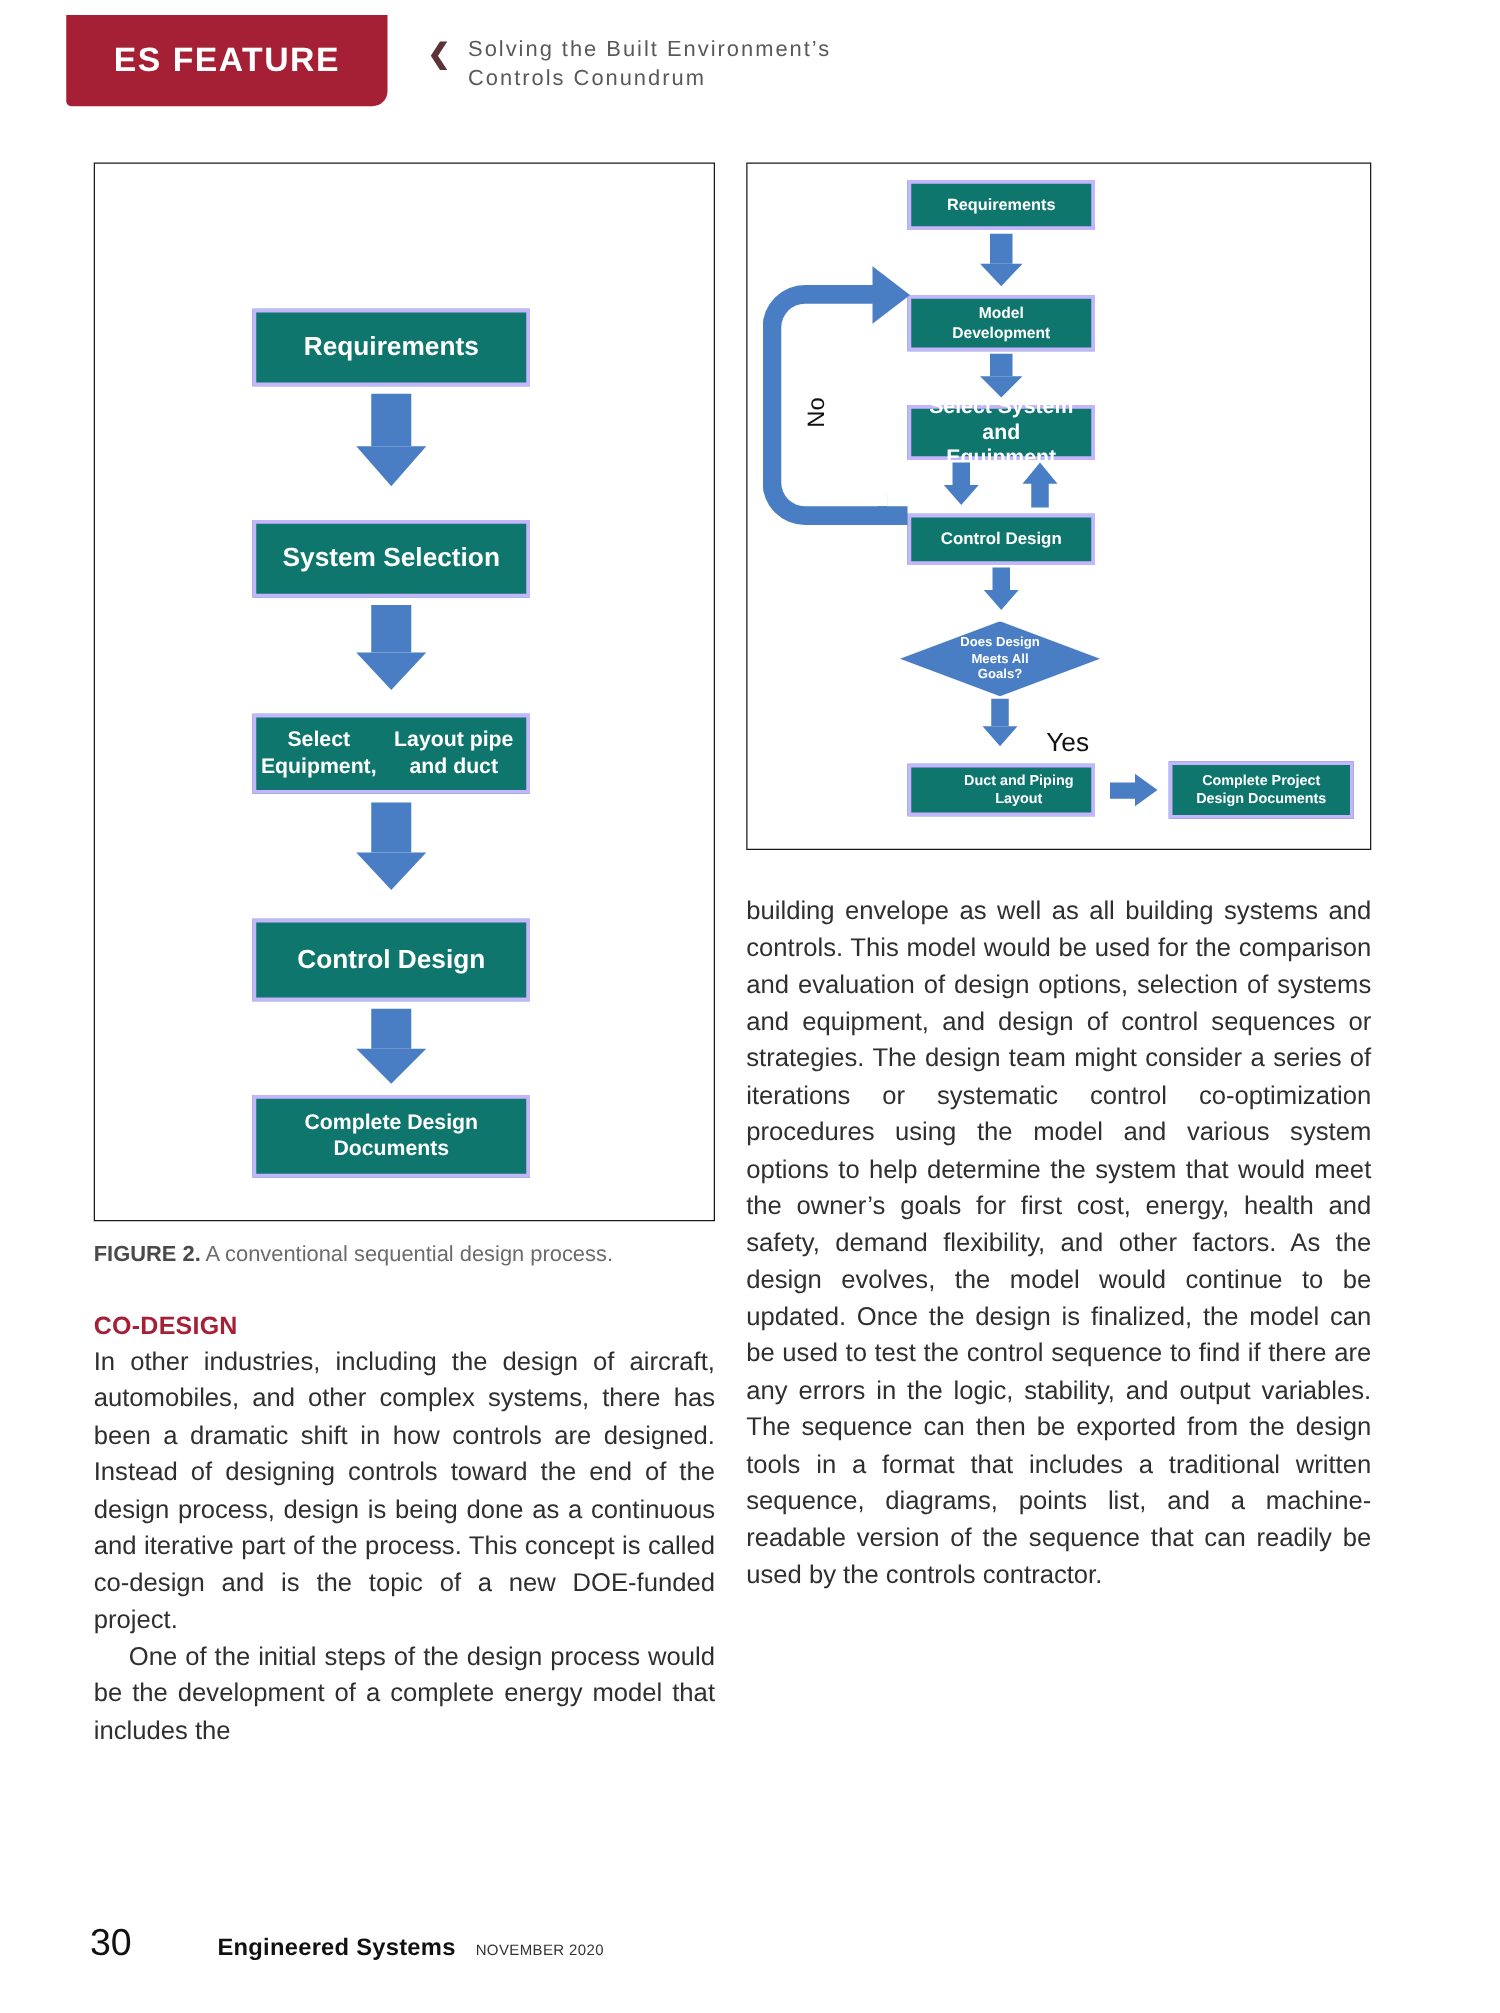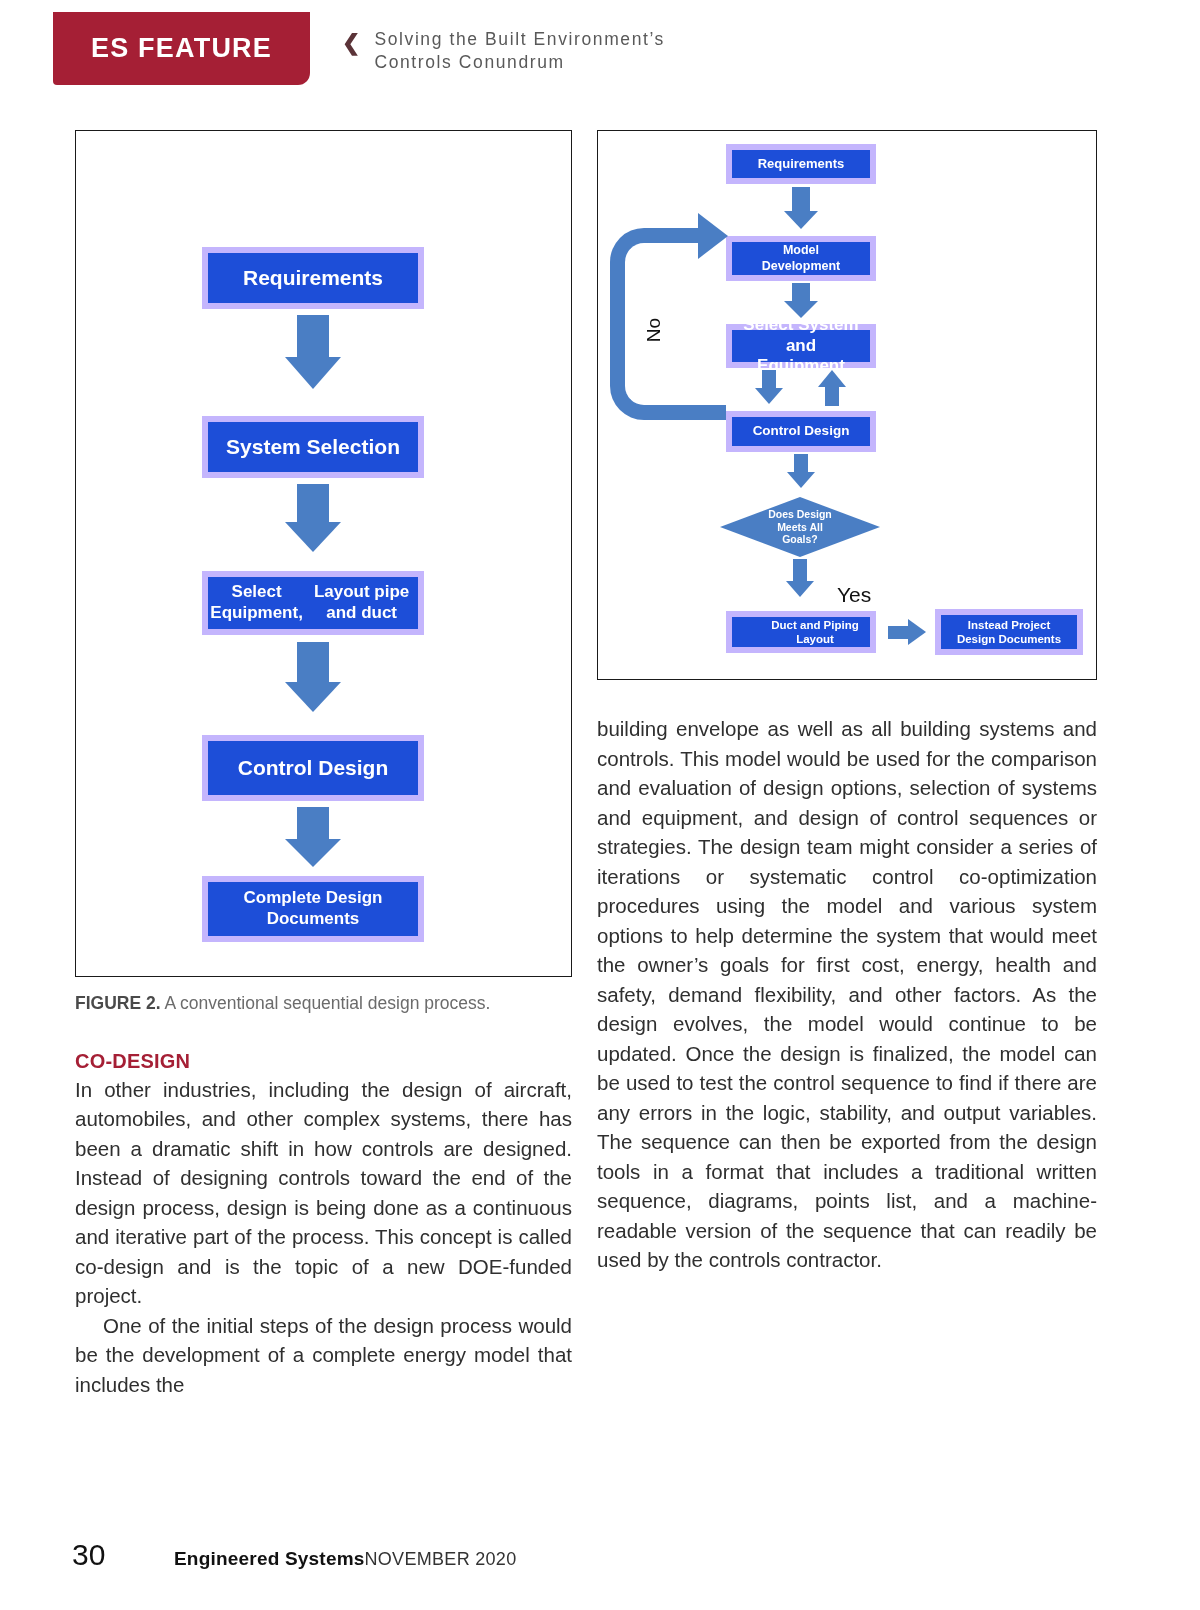--- a/index.html
+++ b/index.html
@@ -94,22 +94,22 @@
     margin-top: 14px;
   }
   .fig-caption b {
     color: #4a4a4a;
     font-weight: bold;
   }
 
   
   .node {
     position: absolute;
-    background: #1d4ed8;
-    border: 6px solid #c4b5fd;
+    background: #0f766e;
+    border: 3px solid #c4b5fd;
     color: #ffffff;
     display: flex;
     align-items: center;
     justify-content: center;
     text-align: center;
     font-weight: bold;
     box-sizing: border-box;
     line-height: 1.22;
   }
   .arrow-shaft {
@@ -243,22 +243,23 @@
     color: #111111;
     width: 102px;
   }
   #footer-magazine {
     font-size: 19px;
     font-weight: bold;
     color: #111111;
     letter-spacing: 0.2px;
   }
   #footer-issue {
-    font-size: 18px;
+    font-size: 12px;
     color: #333333;
+    margin-left: 16px;
     letter-spacing: 0.3px;
   }
 </style>
 </head>
 <body>
 
 <div id="header">
   <div id="header-tab">
     <span id="header-tab-label">ES FEATURE</span>
   </div>
@@ -377,21 +378,21 @@
     <div class="branch-label rot90" style="left:44px; top:188px; font-size:19px;">No</div>
 
     <div class="node" style="left:128px; top:480px; width:150px; height:42px; font-size:11.5px;padding-left:28px;">
       <span>Duct and Piping Layout</span>
     </div>
 
     <div class="arrow-shaft" style="left:290px; top:495px; width:20px; height:13px;"></div>
     <div class="arrow-head-right" style="left:310px; top:488px; border-top-width:13px; border-bottom-width:13px; border-left-width:18px;"></div>
 
     <div class="node" style="left:337px; top:478px; width:148px; height:46px; font-size:11.5px; flex-direction:column;">
-      <span>Instead Project</span>
+      <span>Complete Project</span>
       <span>Design Documents</span>
     </div>
   </div>
 
 
   <div id="right-text">
     <p class="body-p">building envelope as well as all building systems and controls. This model would be used for the comparison and evaluation of design options, selection of systems and equipment, and design of control sequences or strategies. The design team might consider a series of iterations or systematic control co-optimization procedures using the model and various system options to help determine the system that would meet the owner’s goals for first cost, energy, health and safety, demand flexibility, and other factors. As the design evolves, the model would continue to be updated. Once the design is finalized, the model can be used to test the control sequence to find if there are any errors in the logic, stability, and output variables. The sequence can then be exported from the design tools in a format that includes a traditional written sequence, diagrams, points list, and a machine-readable version of the sequence that can readily be used by the controls contractor.</p>
   </div>
 </div>
 

